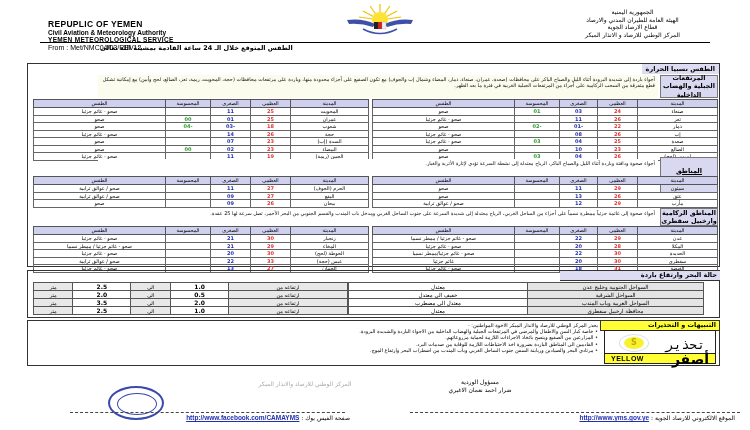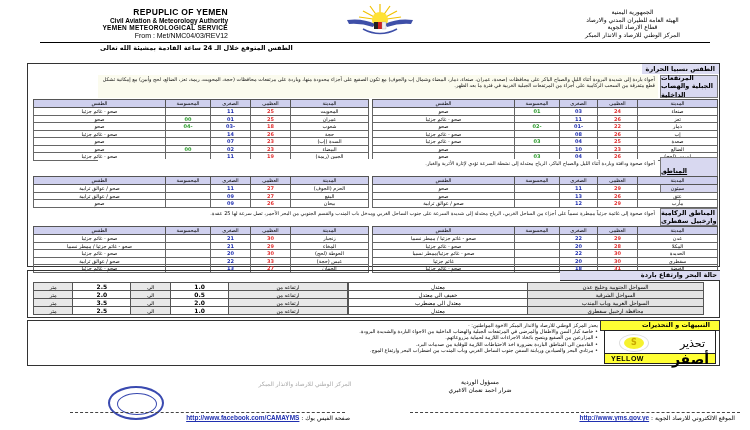--- a/index.html
+++ b/index.html
@@ -1,65 +1,65 @@
 <!DOCTYPE html>
 <html><head>
 <meta charset="utf-8">
 <style>
   * { box-sizing: border-box; margin: 0; padding: 0; }
   html, body { width: 750px; height: 430px; background: #ffffff; overflow: hidden; }
   body { font-family: "DejaVu Sans", sans-serif; color: #000; position: relative; font-size: 5px; }
 
-  .hdr-en { position: absolute; left: 48px; top: 9px; width: 180px; text-align: right; line-height: 7.5px; }
+  .hdr-en { position: absolute; left: 48px; top: 21px; width: 180px; text-align: left; line-height: 7.5px; }
   .hdr-en .t1 { font-family: "Liberation Sans", sans-serif; font-weight: bold; font-size: 8.5px; letter-spacing: 0.3px; }
   .hdr-en .t2 { font-family: "Liberation Sans", sans-serif; font-weight: bold; font-size: 6.5px; }
   .hdr-en .t3 { font-family: "Liberation Sans", sans-serif; font-weight: bold; font-size: 6.5px; letter-spacing: 0.3px; }
   .hdr-en .t4 { font-family: "Liberation Sans", sans-serif; font-size: 7px; }
 
   .hdr-ar { position: absolute; right: 20px; top: 8px; width: 195px; text-align: center; direction: rtl; line-height: 7.5px; font-size: 6px; }
   .hdr-ar div { white-space: nowrap; }
 
   .logo { position: absolute; left: 345px; top: 2px; width: 70px; height: 38px; }
 
   .hrule { position: absolute; left: 40px; top: 42px; width: 670px; height: 0; border-top: 1.5px solid #000; }
 
   .period { position: absolute; left: 100px; top: 44px; width: 600px; text-align: left; direction: rtl; line-height: 9px; font-size: 6.5px; font-weight: bold; }
   .period .l1 { font-weight: bold; }
 
   .frame { position: absolute; left: 27px; top: 63px; width: 693px; border: 1.5px solid #333; }
 
   .sec-title { position: absolute; direction: rtl; font-weight: bold; font-size: 6.5px; background: #dcdcf2; padding: 0 4px; line-height: 10px; }
 
   .region { position: absolute; direction: rtl; }
-  .region .rlabel { position: absolute; right: 0; background: #d8d8f0; border: 1px solid #777; text-align: left; font-weight: bold; font-size: 6.5px; line-height: 8.5px; display: flex; align-items: center; justify-content: center; }
+  .region .rlabel { position: absolute; right: 0; background: #d8d8f0; border: 1px solid #777; text-align: center; font-weight: bold; font-size: 6.5px; line-height: 8.5px; display: flex; align-items: center; justify-content: center; }
   .region .rdesc { position: absolute; text-align: right; font-size: 5px; line-height: 6px; color: #111; background: #fbfbee; padding: 1px 3px; }
 
   table.wx { position: absolute; border-collapse: collapse; direction: rtl; font-size: 5px; }
   table.wx th { background: #cfd0ee; border: 1px solid #555; font-weight: normal; height: 8px; line-height: 7px; text-align: center; padding: 0; }
   table.wx td { border: 1px solid #666; height: 7.5px; line-height: 6.5px; text-align: center; padding: 0 2px; white-space: nowrap; }
   table.wx td.mx { color: #e23030; font-weight: bold; }
   table.wx td.mn { color: #2030b0; font-weight: bold; }
   table.wx td.ft { color: #2a9a2a; font-weight: bold; }
   table.wx td.city { text-align: center; }
 
   .sea-title { position: absolute; left: 560px; top: 271px; width: 160px; direction: rtl; font-weight: bold; font-size: 6.5px; background: #dcdcf2; line-height: 9px; padding-right: 3px; border-bottom: 1px solid #333; }
   .sea-box { position: absolute; left: 27px; top: 270px; width: 693px; height: 48px; border: 1.5px solid #333; }
   table.sea { position: absolute; left: 33px; top: 282px; width: 315px; border-collapse: collapse; direction: rtl; font-size: 5px; }
   table.sea td { border: 1px solid #555; height: 8px; text-align: center; background: #e8e8e8; }
   table.sea td.v { background: #fff; font-weight: bold; font-size: 6px; }
   table.sea2 { position: absolute; left: 348px; top: 282px; width: 356px; border-collapse: collapse; direction: rtl; font-size: 5.5px; }
   table.sea2 td { border: 1px solid #555; height: 8px; text-align: center; }
   table.sea2 td.zone { background: #e4e4e4; width: 176px; }
 
   .warn-box { position: absolute; left: 27px; top: 320px; width: 693px; height: 46px; border: 1.5px solid #333; }
-  .warn-title { position: absolute; left: 600px; top: 320px; width: 120px; background: #ffff33; direction: rtl; font-weight: bold; font-size: 6.5px; line-height: 9px; padding-right: 9px; border: 1px solid #333; }
+  .warn-title { position: absolute; left: 600px; top: 320px; width: 120px; background: #ffff33; direction: rtl; font-weight: bold; font-size: 6.5px; line-height: 9px; padding-right: 3px; border: 1px solid #333; }
   .warn-badge { position: absolute; left: 604px; top: 330px; width: 112px; height: 34px; border: 1.5px solid #222; background: #fff; }
   .warn-badge .circ { position: absolute; left: 14px; top: 3px; width: 30px; height: 18px; border-radius: 50%; background: #fff; border: 1.5px solid #ddd; display: flex; align-items: center; justify-content: center; }
   .warn-badge .circ span { display: block; width: 20px; height: 12px; border-radius: 50%; background: #f6f22e; color: #c9a800; font-size: 8px; line-height: 12px; text-align: center; font-weight: bold; }
-  .warn-badge .ar { position: absolute; right: 10px; top: 6px; font-size: 11px; direction: rtl; }
+  .warn-badge .ar { position: absolute; right: 10px; top: 6px; font-size: 13px; direction: rtl; font-family: Liberation Mono, monospace; }
   .warn-badge .bar { position: absolute; left: 0; bottom: 0; width: 100%; height: 10px; background: #ffff33; border-top: 1px solid #222; display: flex; justify-content: space-between; align-items: center; padding: 0 6px; }
   .warn-badge .bar .en { font-family: "Liberation Sans", sans-serif; font-weight: bold; font-size: 7px; letter-spacing: 0.5px; }
   .warn-badge .bar .arw { font-weight: bold; font-size: 14px; direction: rtl; }
   .warn-text { position: absolute; left: 160px; top: 322px; width: 438px; direction: rtl; text-align: right; font-size: 5px; line-height: 6.2px; }
 
   .sign { position: absolute; left: 410px; top: 378px; width: 140px; text-align: center; direction: rtl; font-size: 6px; line-height: 8px; }
   .stamp-text { position: absolute; left: 240px; top: 380px; width: 130px; text-align: center; direction: rtl; font-size: 6px; color: #aaa; }
   .stamp { position: absolute; left: 108px; top: 386px; width: 56px; height: 34px; border-radius: 50%; border: 2px solid #3a4ab0; }
   .stamp::after { content: ""; position: absolute; left: 7px; top: 5px; width: 38px; height: 20px; border-radius: 50%; border: 1.5px solid #3a4ab0; }
 

